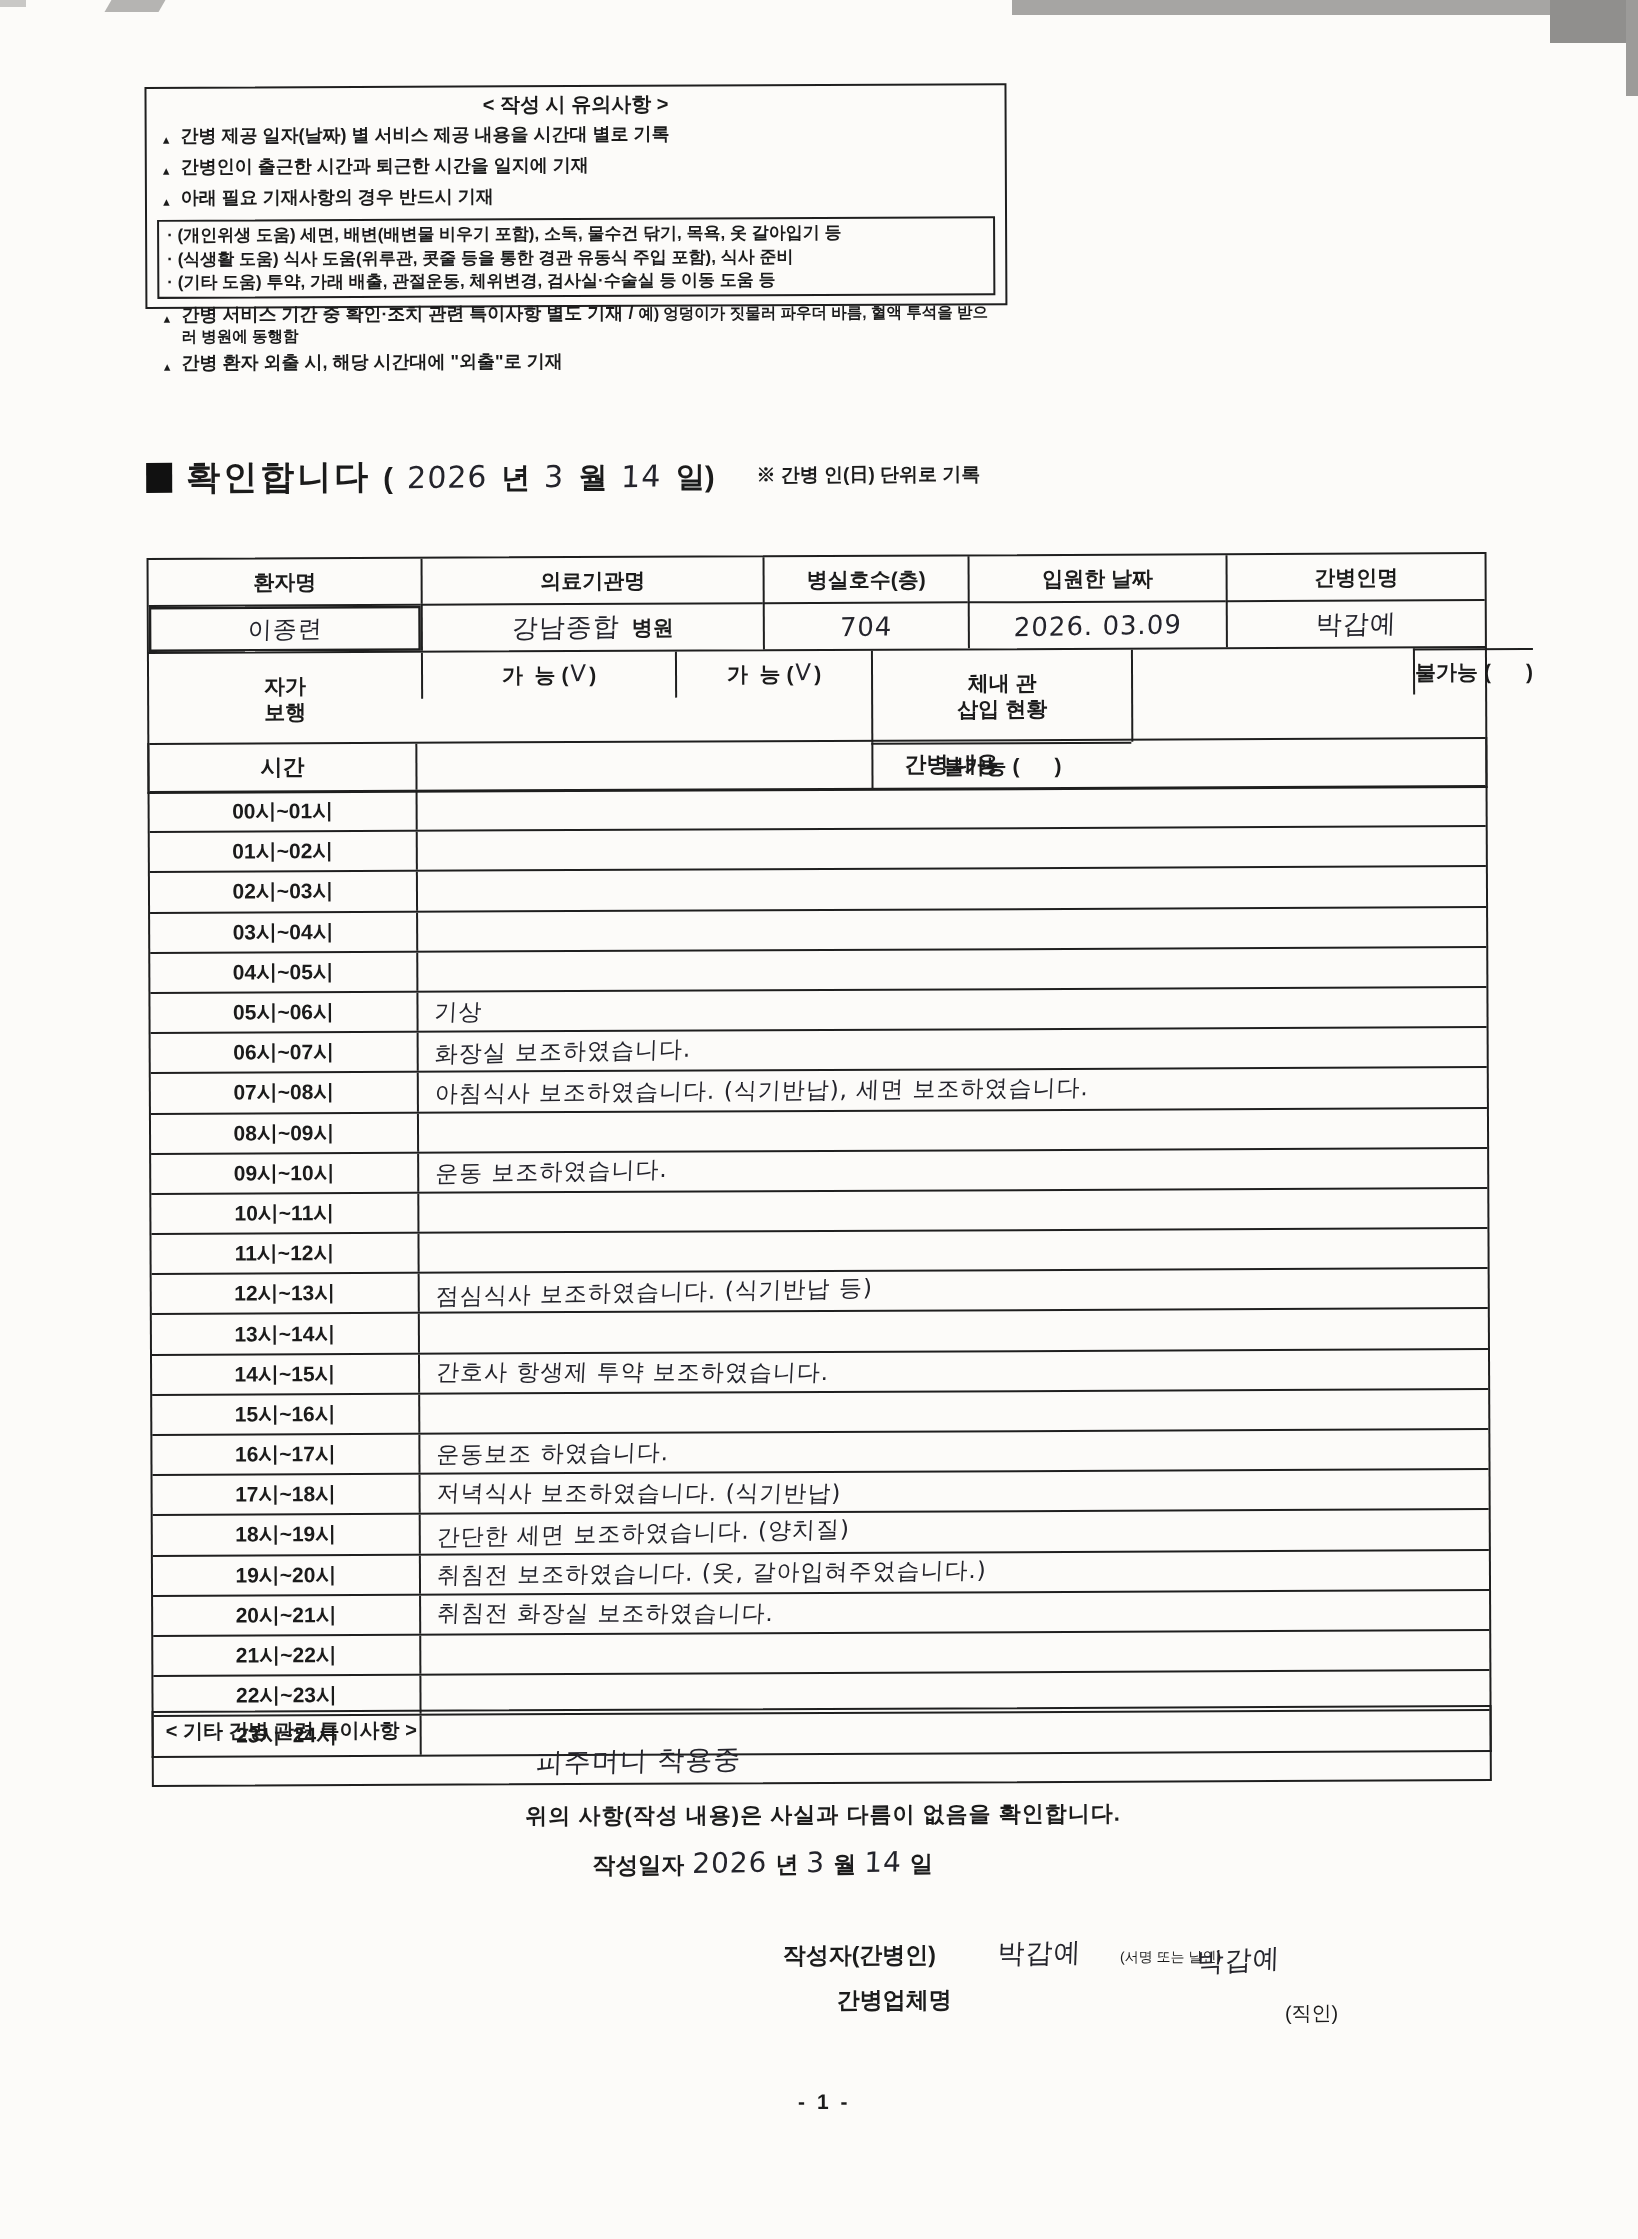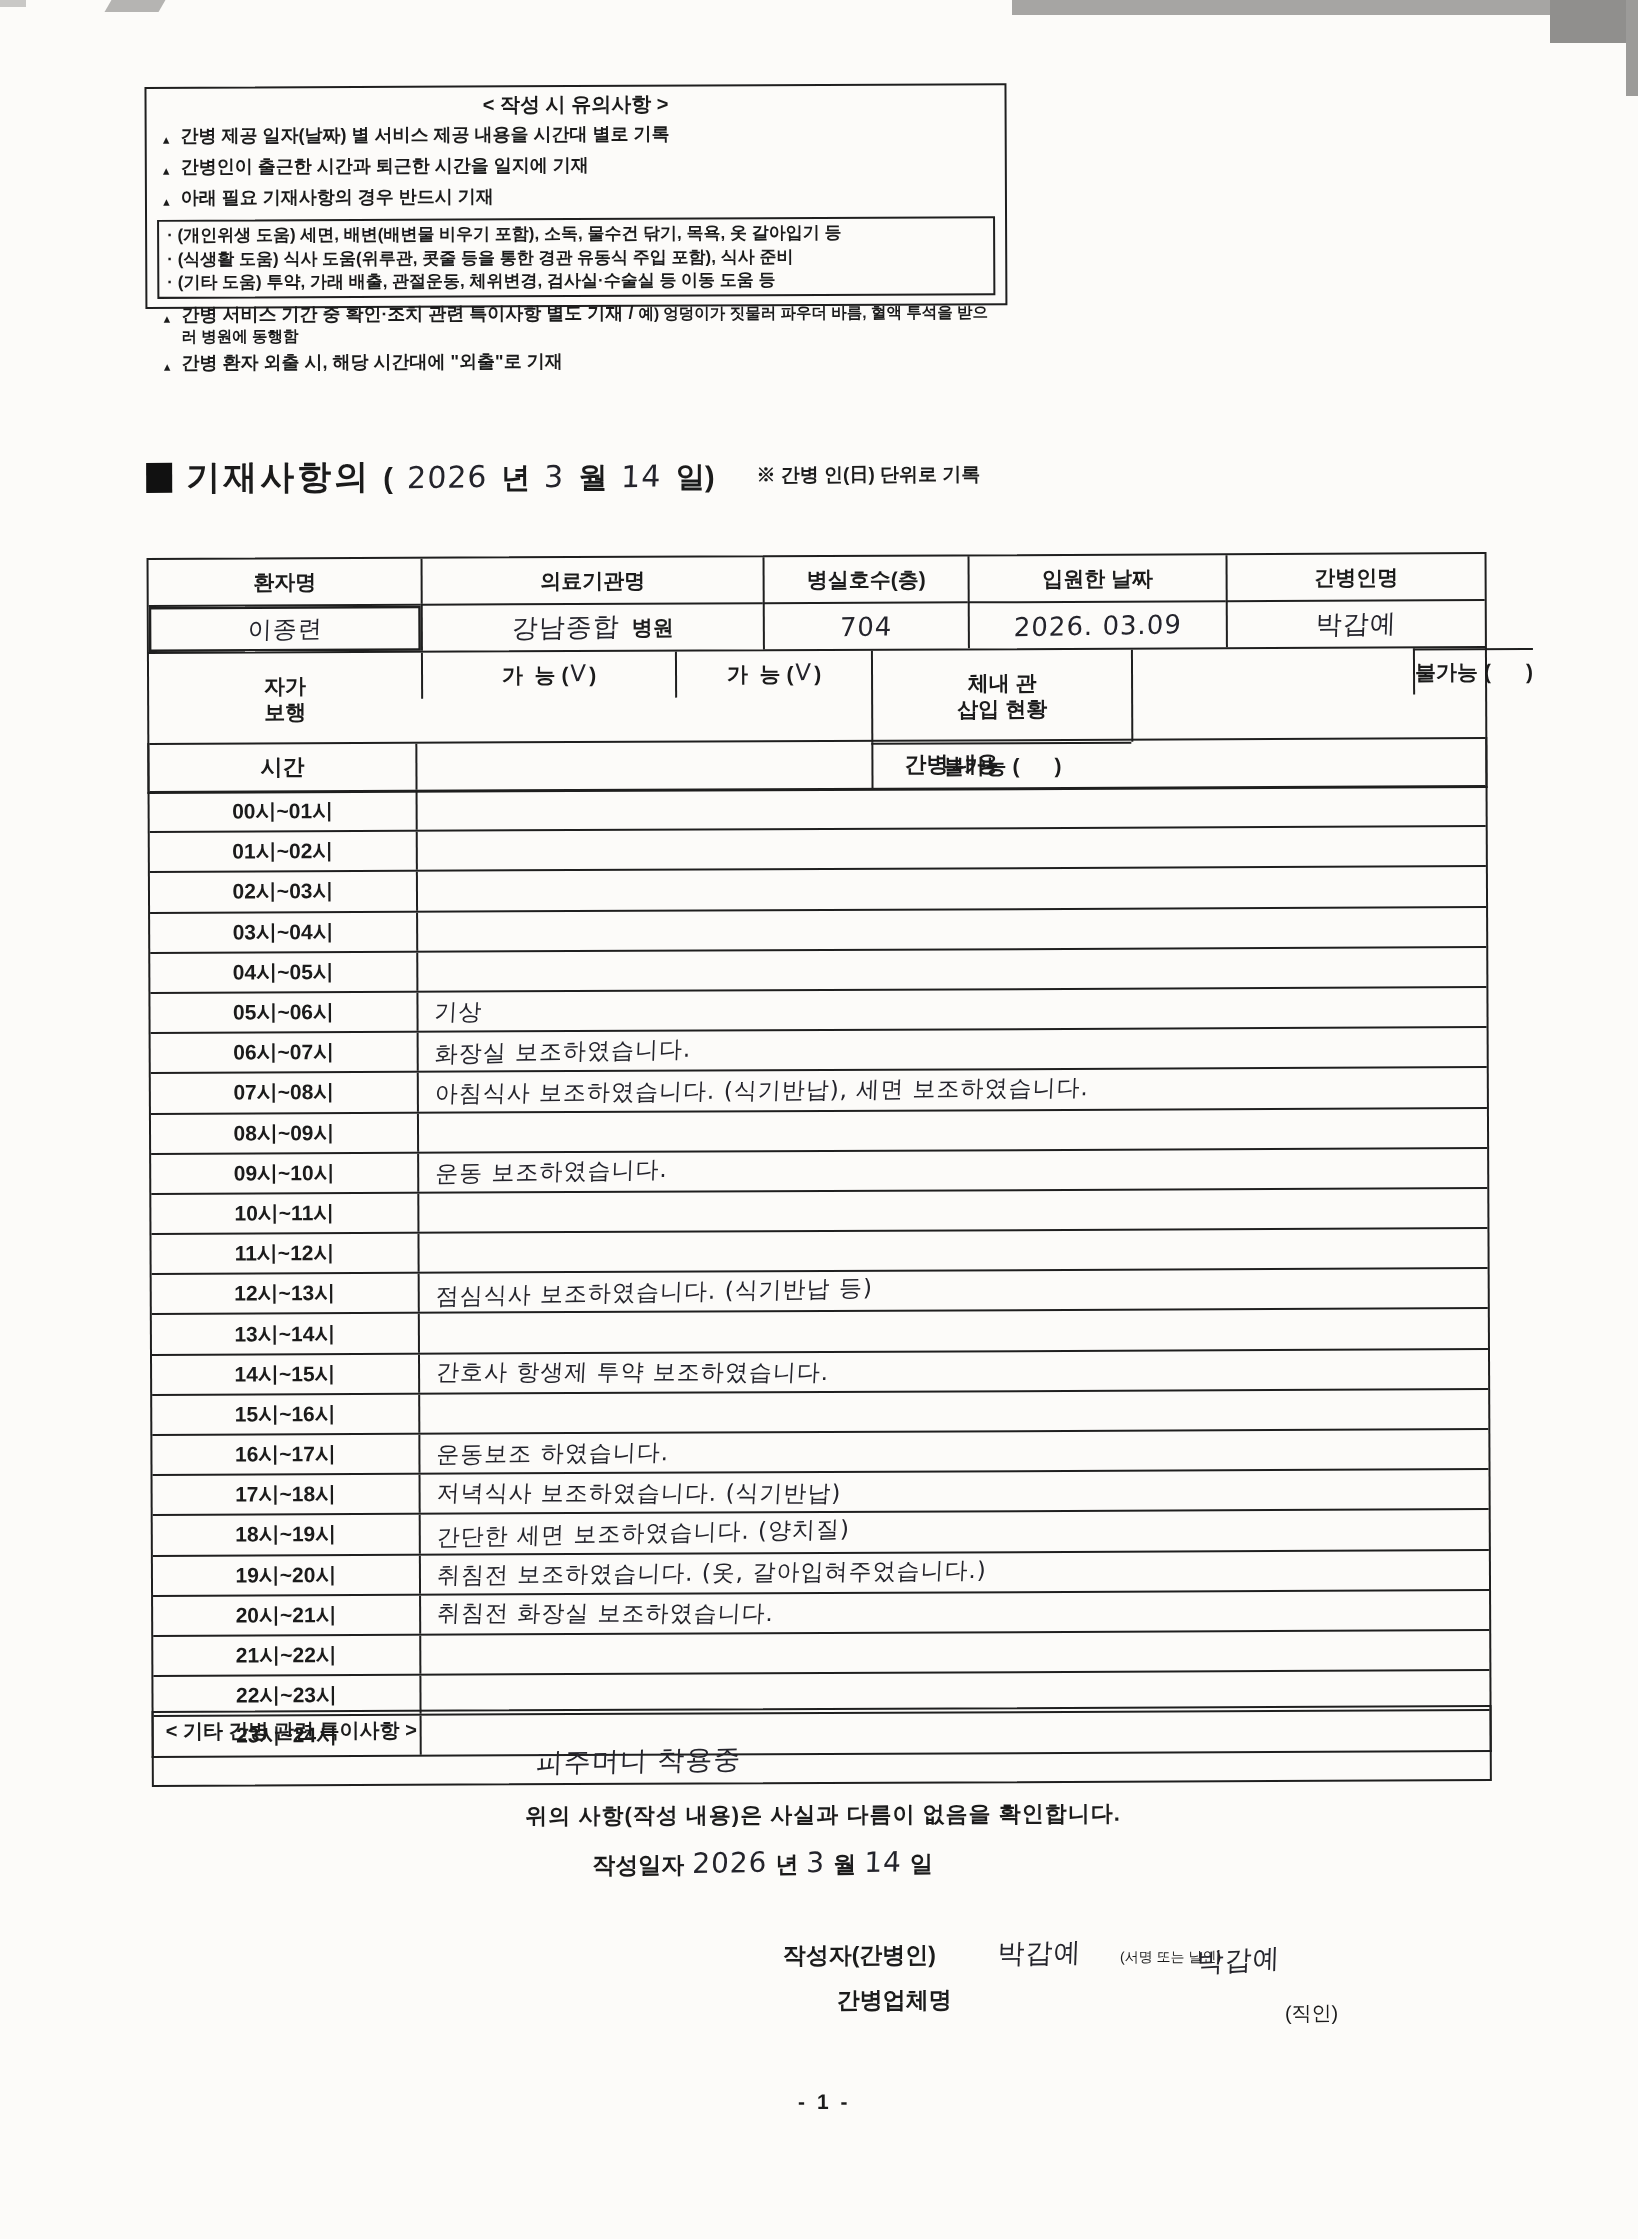--- a/index.html
+++ b/index.html
@@ -130,21 +130,21 @@
         <span><span>간병 서비스 기간 중 확인·조치 관련 특이사항 별도 기재 / </span><span class="example">예) 엉덩이가 짓물러 파우더 바름, 혈액 투석을 받으러 병원에 동행함</span></span>
       </div>
       <div class="bullet-line">
         <span class="tri">▲</span>
         <span>간병 환자 외출 시, 해당 시간대에 "외출"로 기재</span>
       </div>
     </div>
 
     <div class="doc-title">
       <span class="blk"></span>
-      <span class="doc-title-text">기재사항의</span>
+      <span class="doc-title-text">확인합니다</span>
       <span class="paren-group">
         <span>(</span>
         <span class="hw">2026</span>
         <span>년</span>
         <span class="hw">3</span>
         <span>월</span>
         <span class="hw">14</span>
         <span>일)</span>
       </span>
       <span class="title-note">※ 간병 인(日) 단위로 기록</span>

